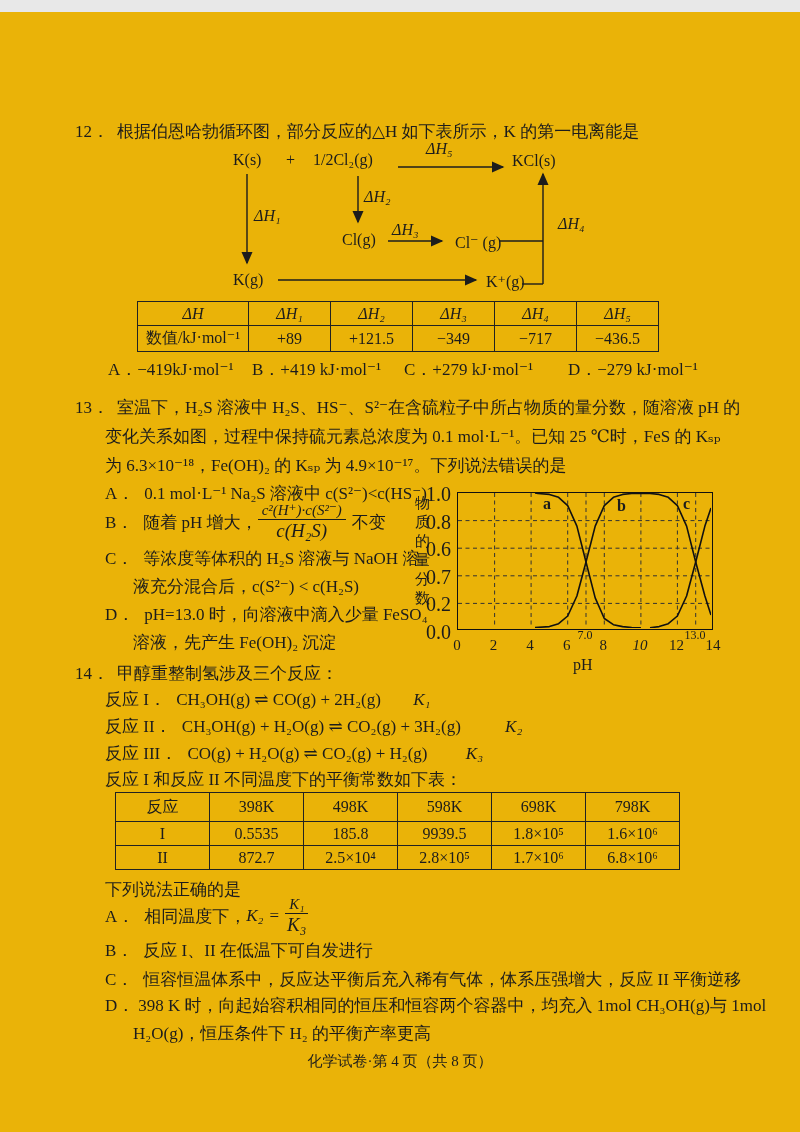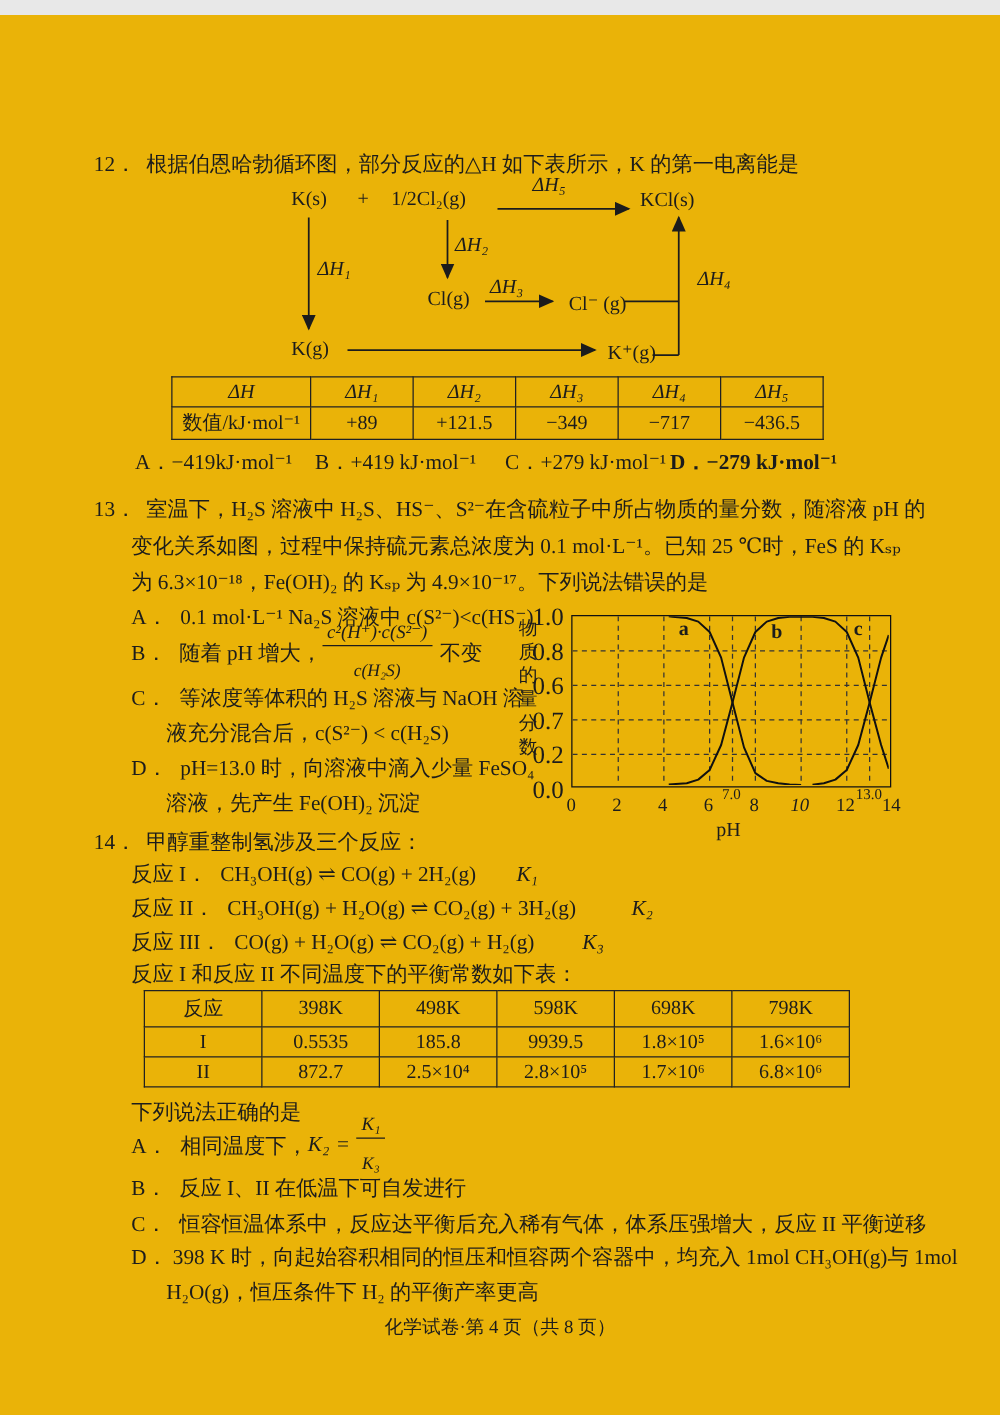--- a/index.html
+++ b/index.html
@@ -15,21 +15,21 @@
   .it{font-style:italic;}
   .dh{font-style:italic;font-size:16px;white-space:nowrap;}
   .dnode{font-size:16px;white-space:nowrap;}
   
   table.qtab{border-collapse:collapse;table-layout:fixed;}
   table.qtab td{border:1.4px solid #222;text-align:center;font-size:16px;
     padding:0;vertical-align:middle;white-space:nowrap;}
   
   .frac{display:inline-block;text-align:center;vertical-align:middle;line-height:1.05;}
   .frac .top{display:block;border-bottom:1.2px solid #1c1c1c;padding:0 4px 1px 4px;font-size:15px;}
-  .frac .bot{display:block;padding-top:14px;font-size:14px;}
+  .frac .bot{display:block;padding-top:1px;font-size:19px;}
   .flexrow{display:flex;align-items:center;}
   
   .gwrap{font-size:15px;}
   .ylab{display:flex;flex-direction:column;gap:4px;font-size:15px;line-height:1;}
   .ytick{width:30px;text-align:right;font-size:20px;line-height:1;}
   .xtick{transform:translateX(-50%);font-size:15px;line-height:1;}
   .xtick-sm{transform:translateX(-50%);font-size:12px;line-height:1;}
   .plotbox{border:1.5px solid #111;box-sizing:border-box;}
   .clabel{font-size:16px;font-weight:bold;line-height:1;}
   .footer{width:800px;text-align:center;font-size:15px;}
@@ -104,21 +104,21 @@
 
   <div class="abs line" style="left:108px;top:346px;">
     <span>A．</span><span>−419kJ·mol⁻¹</span>
   </div>
   <div class="abs line" style="left:252px;top:346px;">
     <span>B．</span><span>+419 kJ·mol⁻¹</span>
   </div>
   <div class="abs line" style="left:404px;top:346px;">
     <span>C．</span><span>+279 kJ·mol⁻¹</span>
   </div>
-  <div class="abs line" style="left:536px;top:346px;font-weight:bold;">
+  <div class="abs line" style="left:568px;top:346px;">
     <span>D．</span><span>−279 kJ·mol⁻¹</span>
   </div>
 
   <div class="abs line" style="left:75px;top:384px;">
     <span class="num">13．</span><span>室温下，H₂S 溶液中 H₂S、HS⁻、S²⁻在含硫粒子中所占物质的量分数，随溶液 pH 的</span>
   </div>
   <div class="abs line" style="left:105px;top:413px;">变化关系如图，过程中保持硫元素总浓度为 0.1 mol·L⁻¹。已知 25 ℃时，FeS 的 Kₛₚ</div>
   <div class="abs line" style="left:105px;top:442px;">为 6.3×10⁻¹⁸，Fe(OH)₂ 的 Kₛₚ 为 4.9×10⁻¹⁷。下列说法错误的是</div>
 
   <div class="abs line" style="left:105px;top:470px;">

